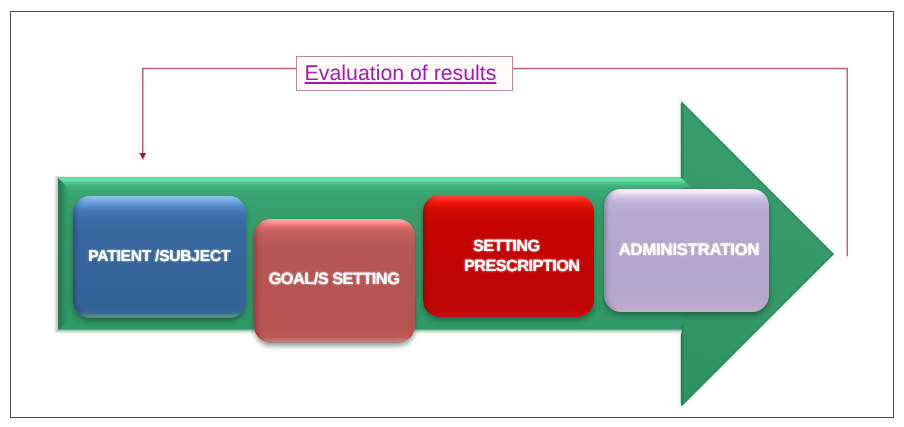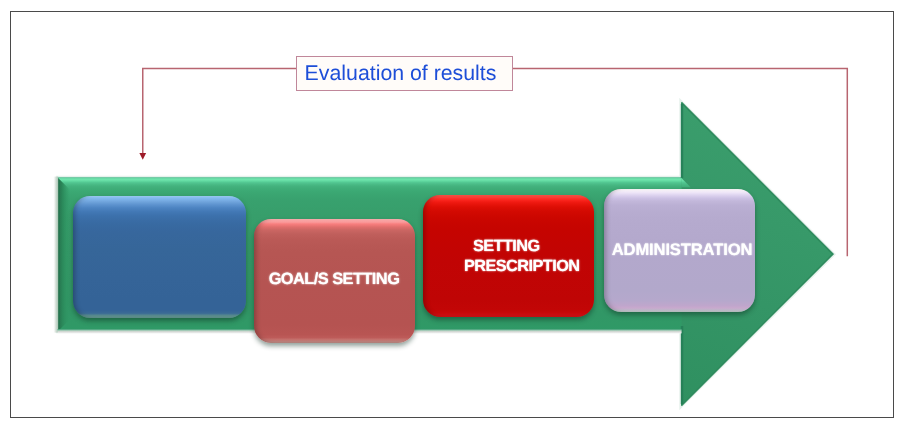--- a/index.html
+++ b/index.html
@@ -3,21 +3,21 @@
 <meta charset="utf-8">
 <title>Process diagram</title>
 <style>
   html,body{margin:0;padding:0;background:#ffffff;}
   body{width:904px;height:427px;overflow:hidden;font-family:"Liberation Sans",sans-serif;
         -webkit-font-smoothing:antialiased;text-rendering:geometricPrecision;}
   #stage{position:relative;width:904px;height:427px;background:#ffffff;filter:blur(0.32px);}
   #frame{position:absolute;left:9.9px;top:10.6px;width:884.0px;height:407.4px;border:1.4px solid #4a4a4a;box-sizing:border-box;}
   svg.layer{position:absolute;left:0;top:0;}
   .evalbox{position:absolute;box-sizing:border-box;display:flex;align-items:center;justify-content:center;}
-  .evaltext{color:#1d4ed8;font-size:21.3px;white-space:nowrap;letter-spacing:0px;}
+  .evaltext{color:#a21caf;font-size:21.3px;white-space:nowrap;letter-spacing:0px;text-decoration:underline;}
 
   .stepbox{position:absolute;box-sizing:border-box;border-radius:17px;
            display:flex;flex-direction:column;align-items:center;justify-content:center;}
   .stepbox > .ln:first-child{position:relative;}
   .stepbox .ln{color:#ffffff;font-weight:bold;white-space:nowrap;line-height:1;
                text-shadow:0 0 1.2px rgba(255,255,255,.9),0 0 2.4px rgba(255,255,255,.45);}
   #box-assessment .ln{font-size:15.6px;letter-spacing:-0.25px;position:relative;top:-0.60px;}
   #box-assessment .l2{margin-top:8.70px;}
   #box-goals .ln{font-size:16.4px;letter-spacing:-0.55px;position:relative;top:-1.2px;}
   #box-prescription .ln{font-size:16.3px;letter-spacing:-0.55px;position:relative;top:0.4px;left:-2px;}
@@ -26,21 +26,21 @@
 
   #box-assessment{left:73px;top:196px;width:172.5px;height:122.2px;
      background:linear-gradient(180deg,#9ccdf8 0.40%,#8cc3f5 1.21%,#80b6ec 2.43%,#6fa3db 4.86%,#5c92ce 7.29%,#4d84c2 9.72%,#4278b5 12.96%,#3c71ac 16.19%,#3a6da6 19.43%,#386aa2 22.67%,#37679d 29.15%,#366699 43.72%,#356498 68.02%,#346397 84.21%,#346397 93.50%,#3b6b95 96.15%,#4a7c92 97.10%,#5b8e8d 98.20%,#5f918c 100.00%);
      box-shadow:0 3px 5px rgba(10,45,30,.45), inset 4px 0 5px -2px rgba(0,0,0,.26);}
   #box-goals{left:253.5px;top:195px;width:161px;height:123.5px;
      background:linear-gradient(180deg,#ffb0b0 0.40%,#fda6a6 1.21%,#fb9c9c 2.43%,#f87e7e 4.05%,#e06e6c 6.48%,#cb6663 8.91%,#c05f5c 12.15%,#bb5a57 16.19%,#b85855 20.24%,#b65653 26.72%,#b55452 52.63%,#b55351 85.02%,#b85553 93.12%,#bd5b59 95.55%,#c4706c 97.17%,#bd817c 98.79%,#b8867f 100.00%);
      box-shadow:0 3px 5px rgba(10,45,30,.45), inset 4px 0 5px -2px rgba(0,0,0,.26);margin-top:24px;}
   #box-prescription{left:423px;top:194.8px;width:170.5px;height:122.7px;
      background:linear-gradient(180deg,#ff5146 0.33%,#f74a3f 0.98%,#fc4238 1.79%,#fd2f28 3.02%,#fa251d 4.24%,#f01a12 5.87%,#e8150c 7.50%,#dd0e05 9.94%,#d30a02 13.20%,#cd0700 17.28%,#c80500 22.17%,#c50400 28.69%,#c10404 53.14%,#bf0505 85.74%,#c20606 93.89%,#c80809 96.33%,#cb0d10 97.96%,#ce1014 100.00%);
      box-shadow:0 3px 5px rgba(10,45,30,.45), inset 4px 0 5px -2px rgba(0,0,0,.26);}
-  #box-administration{left:604px;top:188.8px;width:151px;height:122.8px;
+  #box-administration{left:604px;top:188.8px;width:165px;height:122.8px;
      background:linear-gradient(180deg,#fcfbfd 0.16%,#fbf5fb 0.98%,#f5eefa 1.79%,#eae1f6 3.42%,#ddd3ef 5.05%,#ccc1e4 7.49%,#c2b7da 9.93%,#bbb0d4 13.19%,#b8add1 17.26%,#b6abcf 22.15%,#b5aace 27.04%,#b3a8cc 49.84%,#b2a8cb 82.41%,#b5a8cc 90.55%,#bfa6cc 94.63%,#c8a8cd 96.66%,#c2b3cc 97.88%,#bcc0c6 99.10%,#b8c4c2 100.00%);
      box-shadow:0 3px 5px rgba(10,45,30,.45), inset 4px 0 5px -2px rgba(0,0,0,.26);align-items:center;}
 </style>
 </head>
 <body>
 
 <div id="stage">
   <div id="frame"></div>
 
   <svg class="layer" id="diagram" width="904" height="427" viewBox="0 0 904 427">
@@ -126,20 +126,21 @@
     </g>
     <path d="M 139.4 153 L 146.1 153 L 142.75 159.8 Z" fill="#9e1a28"></path>
   </svg>
 
   <div class="evalbox" style="left:296px;top:56.3px;width:217px;height:34.5px;border:1.4px solid #c0879a;background:#fffcf9;padding-right:8px;">
     <span class="evaltext">Evaluation of results</span>
   </div>
 
   <div id="boxes">
     <div class="stepbox" id="box-assessment">
+      <span class="ln l1">PATIENT /SUBJECT</span>
     </div>
     <div class="stepbox" id="box-goals">
       <span class="ln l1">GOAL/S SETTING</span>
     </div>
     <div class="stepbox" id="box-prescription">
       <span class="ln l1">SETTING</span>
       <span class="ln l2">PRESCRIPTION</span>
     </div>
     <div class="stepbox" id="box-administration">
       <span class="ln l1">ADMINISTRATION</span>

